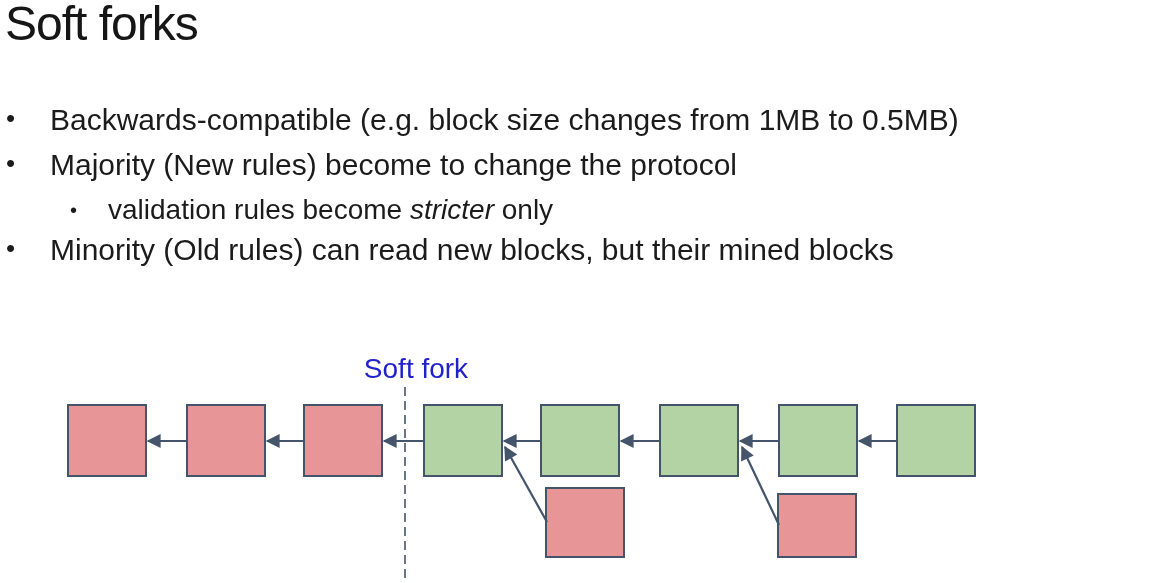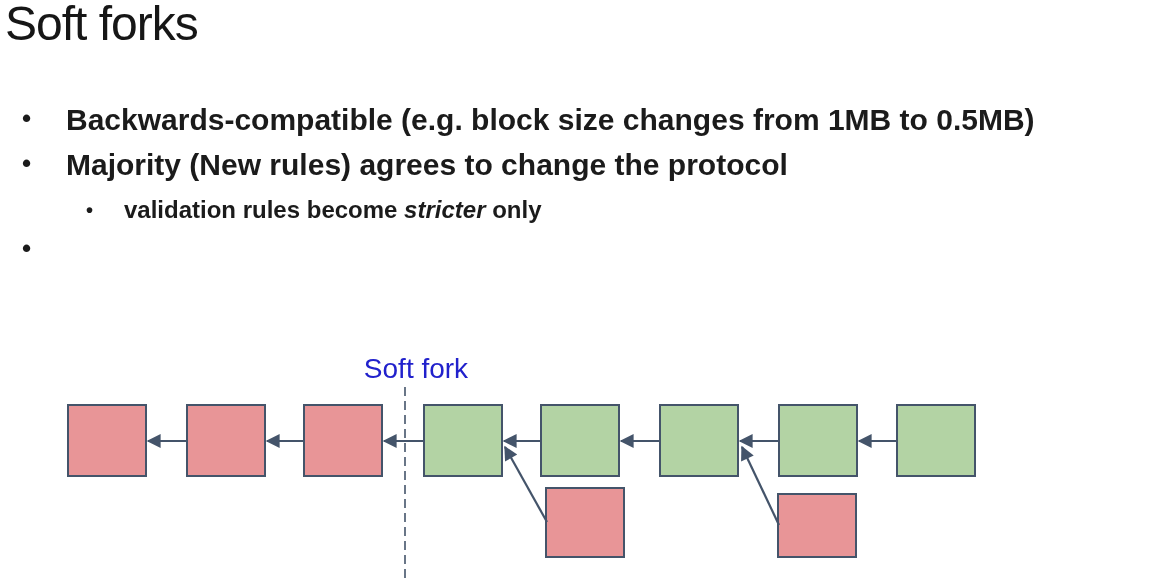--- a/index.html
+++ b/index.html
@@ -6,50 +6,50 @@
   body{
     width:1175px;height:583px;position:relative;overflow:hidden;
     background:#ffffff;
     font-family:"Liberation Sans",sans-serif;
     color:#1b1b1b;
   }
   .title{
     position:absolute;left:5px;top:-4px;margin:0;
     font-size:48px;font-weight:400;letter-spacing:-1px;color:#161616;
   }
-  .bullets{position:absolute;left:20px;top:100px;width:1150px;font-weight:bold;}
+  .bullets{position:absolute;left:4px;top:100px;width:1150px;}
   .b1{position:relative;padding-left:46px;font-size:30px;line-height:39px;margin:0 0 6px 0;}
   .b1::before{
     content:"\2022";position:absolute;left:2px;top:-1px;font-size:26px;color:#1b1b1b;
   }
-  .b2{position:relative;padding-left:104px;font-size:24px;line-height:40px;margin:0;}
+  .b2{position:relative;padding-left:104px;font-size:28px;line-height:40px;margin:0;}
   .b2::before{
     content:"\2022";position:absolute;left:66px;top:0;font-size:20px;color:#1b1b1b;
   }
   .b2 em{font-style:italic;}
   .diagram{position:absolute;left:0;top:330px;}
   .diagram text{font-family:"Liberation Sans",sans-serif;font-size:28px;}
 </style>
 </head>
 <body>
 
 <h1 class="title">Soft forks</h1>
 
 <div class="bullets">
   <div class="b1">
     <span>Backwards-compatible (e.g. block size changes from 1MB to 0.5MB)</span>
   </div>
   <div class="b1">
-    <span>Majority (New rules) agrees to change the protocol</span>
+    <span>Majority (New rules) become to change the protocol</span>
   </div>
   <div class="b2">
     <span>validation rules become </span><em>stricter</em><span> only</span>
   </div>
   <div class="b1">
-    <br>
+    <span>Minority (Old rules) can read new blocks, but their mined blocks</span><br>
   </div>
 </div>
 
 <svg class="diagram" width="1175" height="253" viewBox="0 0 1175 253">
   <defs>
     <marker id="arrowhead" viewBox="0 0 10 10" refX="9" refY="5" markerUnits="userSpaceOnUse" markerWidth="16" markerHeight="14" orient="auto">
       <path id="arrowhead-path" d="M0,0 L10,5 L0,10 Z" fill="#44546A"></path>
     </marker>
   </defs>
   <line id="fork-divider" x1="405" y1="57" x2="405" y2="253" stroke-width="1.6" stroke-dasharray="9,5" stroke="#44546A"></line>

